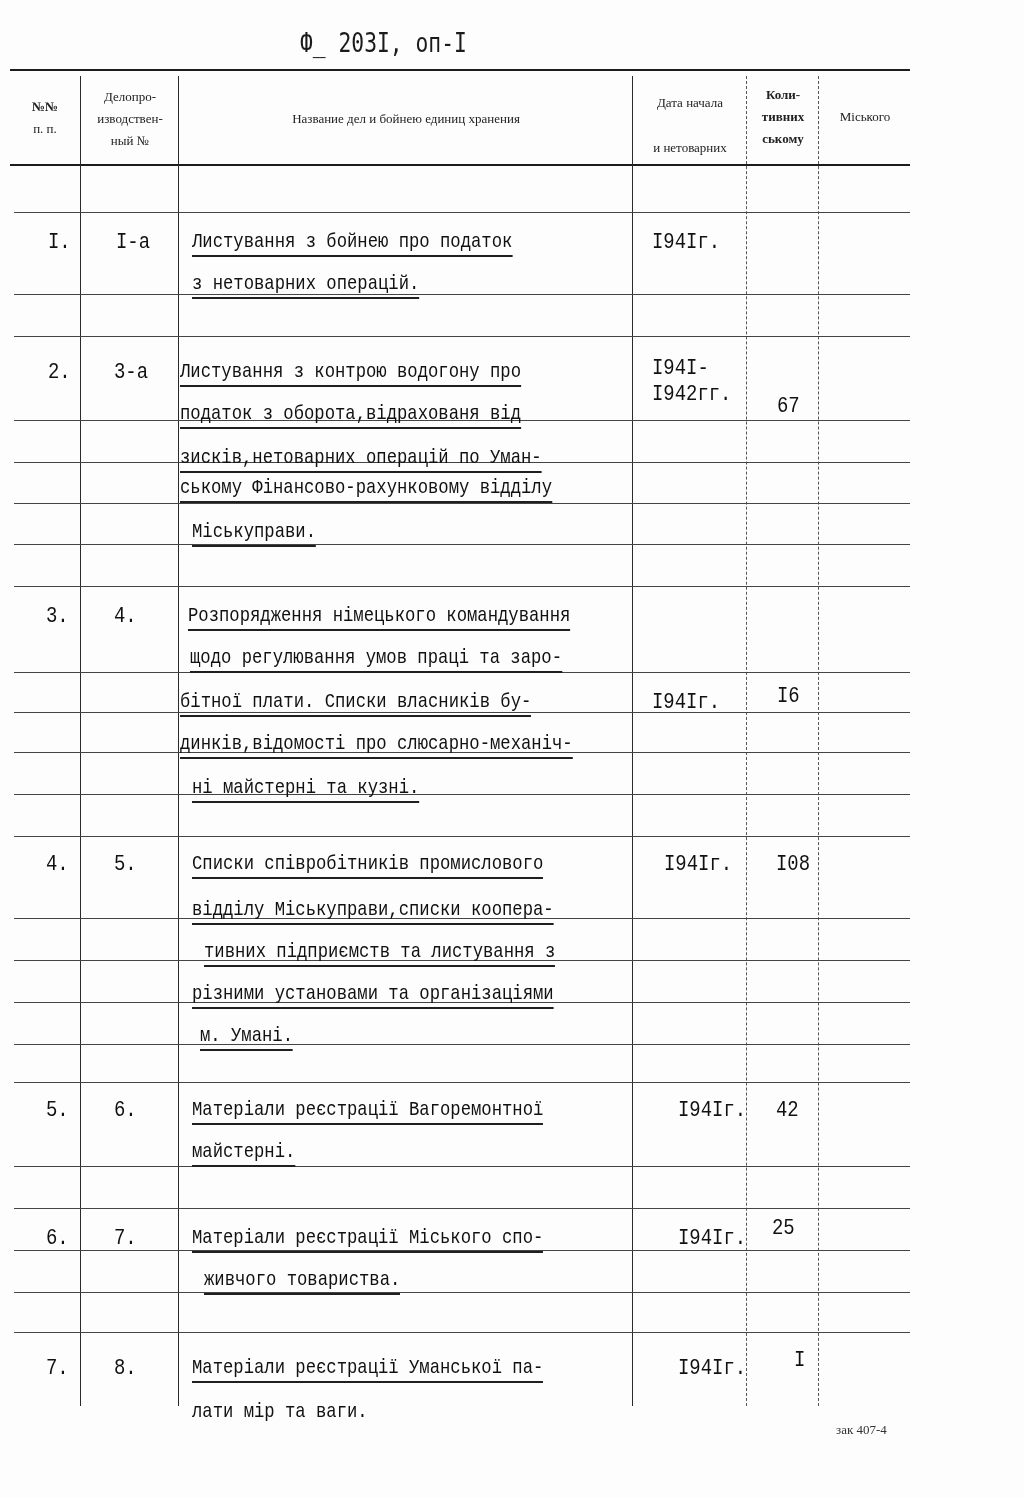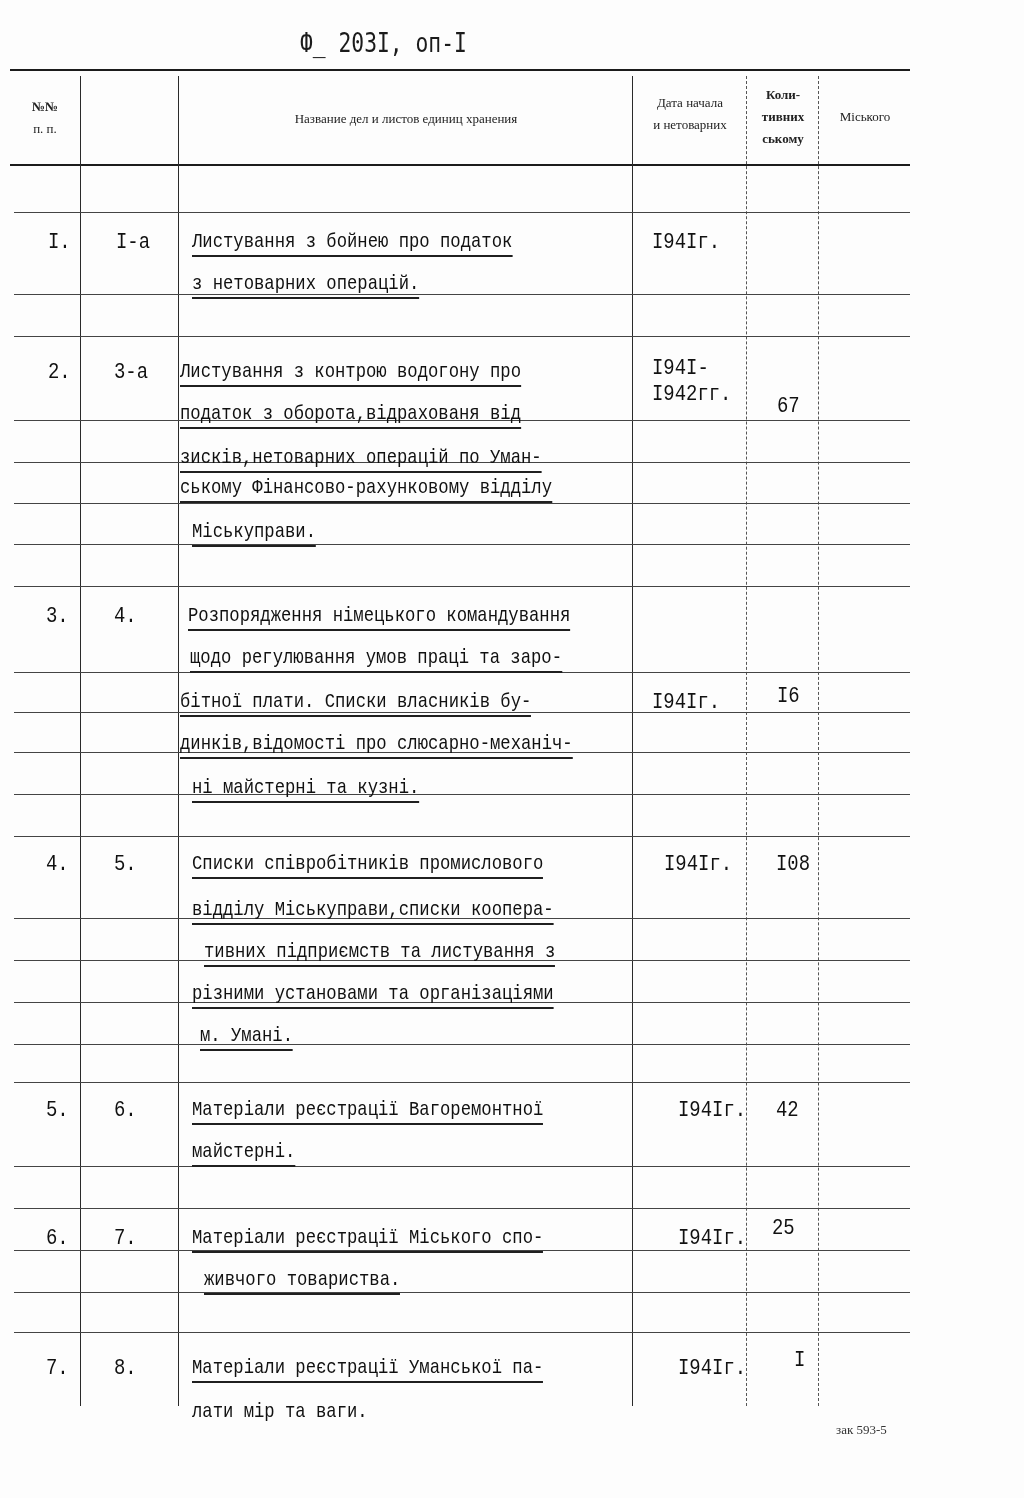--- a/index.html
+++ b/index.html
@@ -28,23 +28,28 @@
   <div class="vline" style="left:80px; top:76px; height:1330px;"></div>
   <div class="vline" style="left:178px; top:76px; height:1330px;"></div>
   <div class="vline" style="left:632px; top:76px; height:1330px;"></div>
   <div class="vline dash" style="left:746px; top:76px; height:1330px;"></div>
   <div class="vline dash" style="left:818px; top:76px; height:1330px;"></div>
 
   <div class="hdr" style="left:12px; top:96px; width:66px; font-weight:bold;">
     <div>№№</div>
     <div style="font-weight:normal;">п. п.</div>
   </div>
-  <div class="hdr" style="left:180px; top:108px; width:452px;">Название дел и листов единиц хранения</div>
+  <div class="hdr" style="left:82px; top:86px; width:96px;">
+    <div>Делопро-</div>
+    <div>изводствен-</div>
+    <div>ный №</div>
+  </div>
+  <div class="hdr" style="left:180px; top:108px; width:452px;">Название дел и бойнею единиц хранения</div>
   <div class="hdr" style="left:634px; top:92px; width:112px;">
-    <div style="margin-bottom:0;">Дата начала</div>
+    <div style="margin-bottom:23px;">Дата начала</div>
     <div>и нетоварних</div>
   </div>
   <div class="hdr" style="left:748px; top:84px; width:70px;font-weight:bold;">
     <div>Коли-</div>
     <div>тивних</div>
     <div>ському</div>
   </div>
   <div class="hdr" style="left:820px; top:106px; width:90px;">Міського</div>
 
   <div class="rule" style="left:14px; top:212px; width:896px;"></div>
@@ -137,14 +142,14 @@
 
   <div>
     <div class="cell" style="left:46px; top:1356px;">7.</div>
     <div class="cell" style="left:114px; top:1356px;">8.</div>
     <div class="desc-line" style="left:192px; top:1356px;">Матеріали реєстрації Уманської па-</div>
     <div class="desc-line" style="left:192px; top:1400px; border-bottom:none;">лати мір та ваги.</div>
     <div class="cell" style="left:678px; top:1356px;">I94Iг.</div>
     <div class="cell" style="left:794px; top:1348px;">I</div>
   </div>
 
-  <div class="footer">зак 593-5</div>
+  <div class="footer">зак 407-4</div>
 </div>
 
 </body></html>

